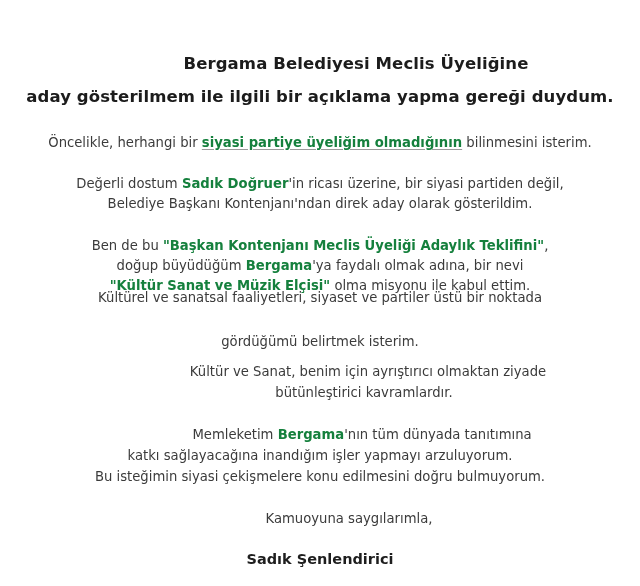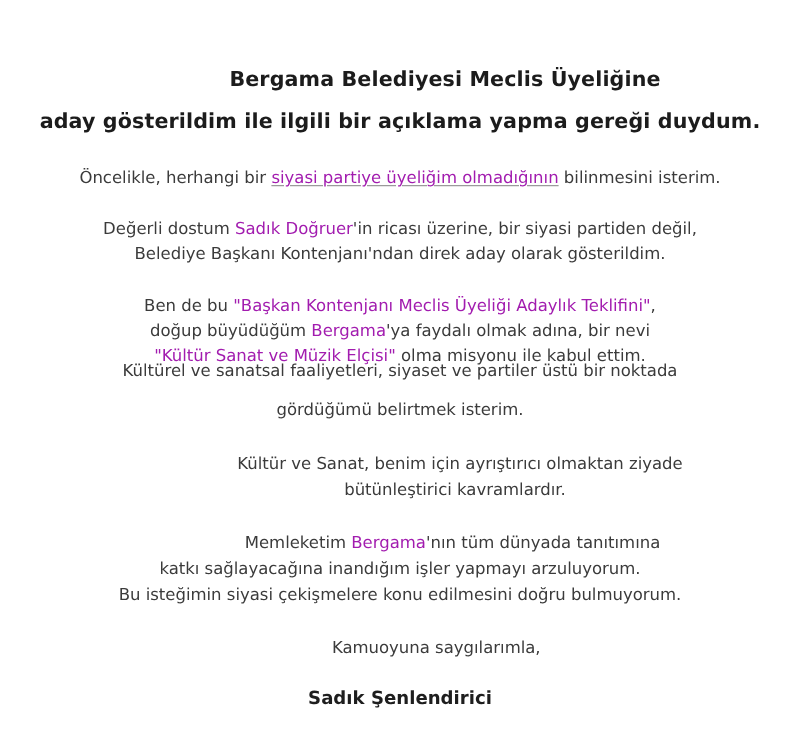--- a/index.html
+++ b/index.html
@@ -37,22 +37,22 @@
       position: absolute;
       left: 0;
       width: 640px;
       font-size: 13.2px;
       color: #3b3b3b;
       white-space: nowrap;
       text-align: center;
       line-height: 20px;
     }
     .line b {
-      color: #a21caf;
-      font-weight: normal;
+      color: #15803d;
+      font-weight: bold;
     }
     .line u {
       text-decoration: underline;
       text-decoration-color: #9a9a9a;
       text-underline-offset: 2px;
     }
     .sig {
       position: absolute;
       left: 0;
       width: 640px;
@@ -62,42 +62,42 @@
       text-align: center;
       white-space: nowrap;
     }
   </style>
 </head>
 <body>
 
 <div class="doc">
 
   <div class="title" style="top:54px;margin-left:36px;">Bergama Belediyesi Meclis Üyeliğine</div>
-  <div class="title" style="top:87px;">aday gösterildim ile ilgili bir açıklama yapma gereği duydum.</div>
+  <div class="title" style="top:87px;">aday gösterilmem ile ilgili bir açıklama yapma gereği duydum.</div>
 
   <div class="line" style="top:133px;">
     <span>Öncelikle, herhangi bir </span><b><u>siyasi partiye üyeliğim olmadığının</u></b><span> bilinmesini isterim.</span>
   </div>
 
   <div class="line" style="top:174px;">
     <span>Değerli dostum </span><b>Sadık Doğruer</b><span>'in ricası üzerine, bir siyasi partiden değil,</span>
   </div>
   <div class="line" style="top:194px;">Belediye Başkanı Kontenjanı'ndan direk aday olarak gösterildim.</div>
 
   <div class="line" style="top:236px;">
     <span>Ben de bu </span><b>"Başkan Kontenjanı Meclis Üyeliği Adaylık Teklifini"</b><span>,</span>
   </div>
   <div class="line" style="top:256px;">
     <span>doğup büyüdüğüm </span><b>Bergama</b><span>'ya faydalı olmak adına, bir nevi</span>
   </div>
   <div class="line" style="top:276px;">
     <b>"Kültür Sanat ve Müzik Elçisi"</b><span> olma misyonu ile kabul ettim.</span>
   </div>
   <div class="line" style="top:288px;">Kültürel ve sanatsal faaliyetleri, siyaset ve partiler üstü bir noktada</div>
-  <div class="line" style="top:319px;">gördüğümü belirtmek isterim.</div>
+  <div class="line" style="top:332px;">gördüğümü belirtmek isterim.</div>
 
   <div class="line" style="top:362px;margin-left:48px;">Kültür ve Sanat, benim için ayrıştırıcı olmaktan ziyade</div>
   <div class="line" style="top:383px;margin-left:44px;">bütünleştirici kavramlardır.</div>
 
   <div class="line" style="top:425px;padding-left:42px;">
     <span>Memleketim </span><b>Bergama</b><span>'nın tüm dünyada tanıtımına</span>
   </div>
   <div class="line" style="top:446px;">katkı sağlayacağına inandığım işler yapmayı arzuluyorum.</div>
   <div class="line" style="top:467px;">Bu isteğimin siyasi çekişmelere konu edilmesini doğru bulmuyorum.</div>
 

